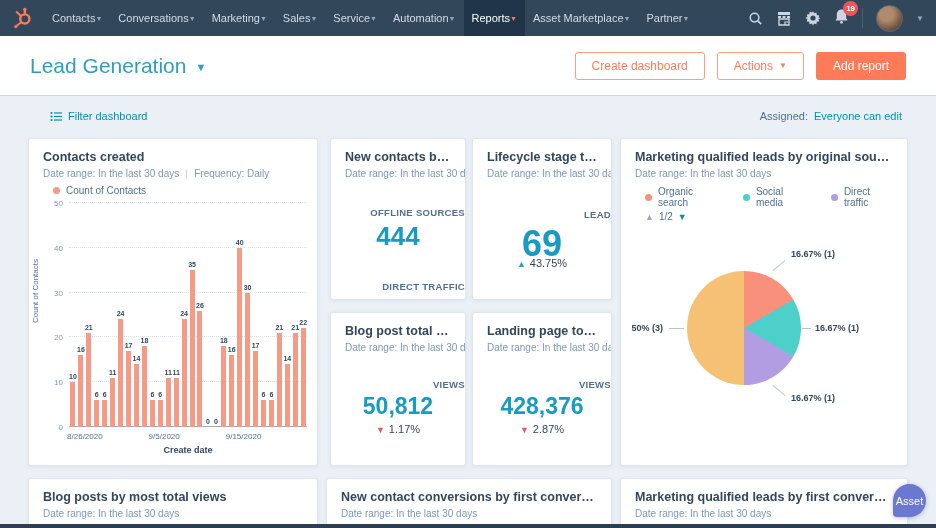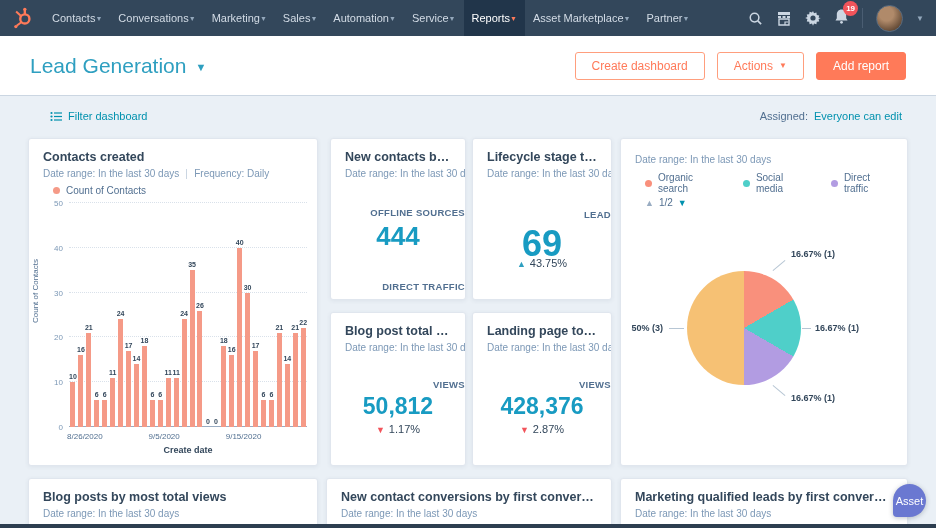--- a/index.html
+++ b/index.html
@@ -120,25 +120,25 @@
       </div>
     <div class="nav-item">
         <span>Marketing</span>
         <span class="caret">▼</span>
       </div>
     <div class="nav-item">
         <span>Sales</span>
         <span class="caret">▼</span>
       </div>
     <div class="nav-item">
+        <span>Service</span>
+        <span class="caret">▼</span>
+      </div>
+    <div class="nav-item">
         <span>Automation</span>
-        <span class="caret">▼</span>
-      </div>
-    <div class="nav-item">
-        <span>Service</span>
         <span class="caret">▼</span>
       </div>
     <div class="nav-item active">
         <span>Reports</span>
         <span class="caret">▼</span>
       </div>
     <div class="nav-item">
         <span>Asset Marketplace</span>
         <span class="caret">▼</span>
       </div>
@@ -407,20 +407,21 @@
     </div>
     <div class="kpi-label" style="top:70px">LEAD</div>
     <div class="kpi-value" style="top:84px;font-size:36px">69</div>
     <div class="kpi-delta" style="top:118px">
       <span class="tri-up">▲</span><span>43.75%</span>
     </div>
   </section>
 
   <section class="card" style="left:620px;top:42px;width:288px;height:328px">
     <div class="card-pad">
+      <div class="card-title">Marketing qualified leads by original source</div>
       <div class="card-sub">
           <span>Date range: In the last 30 days</span>
         </div>
       <div class="pie-legend">
         <span class="pie-legend-item">
             <span class="legend-dot pie-dot" style="background: rgb(249, 144, 124);"></span>
             <span>Organic search</span>
           </span>
         <span class="pie-legend-item">
             <span class="legend-dot pie-dot" style="background: rgb(79, 207, 201);"></span>

